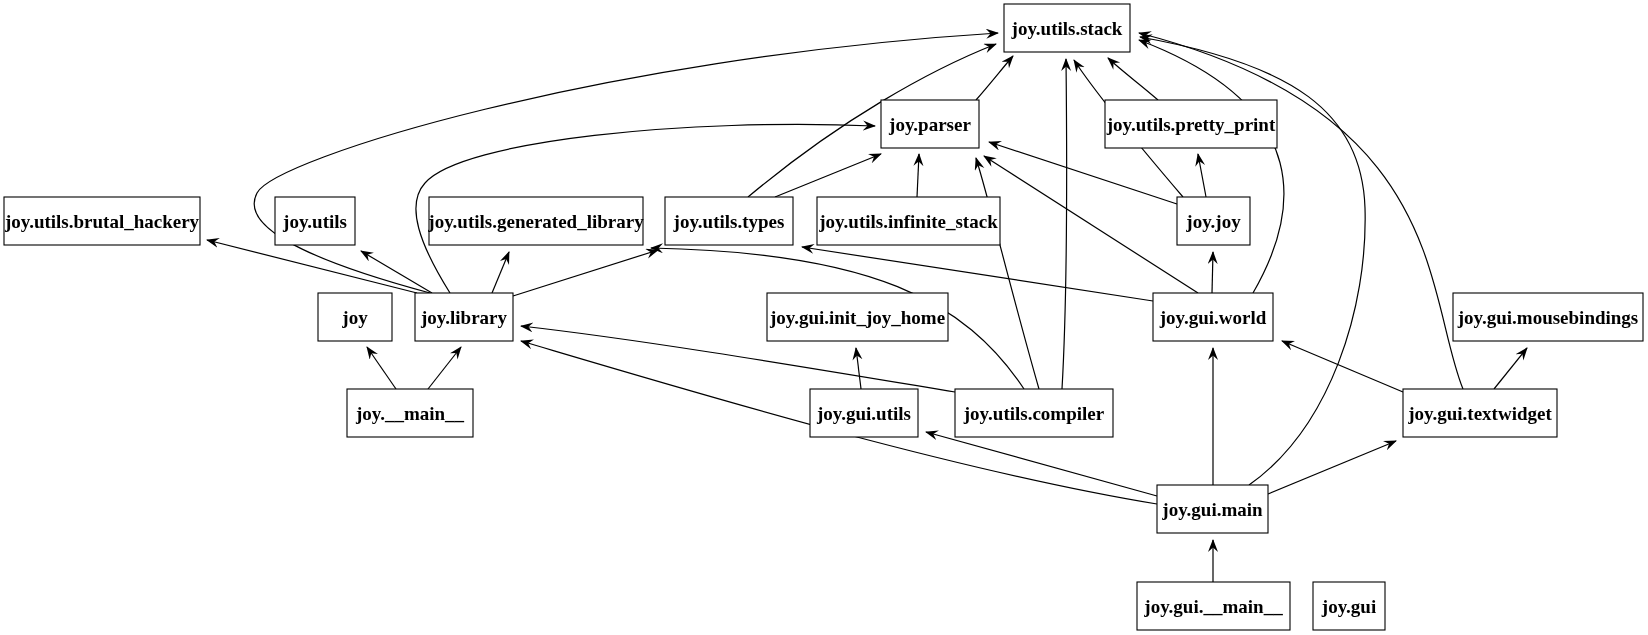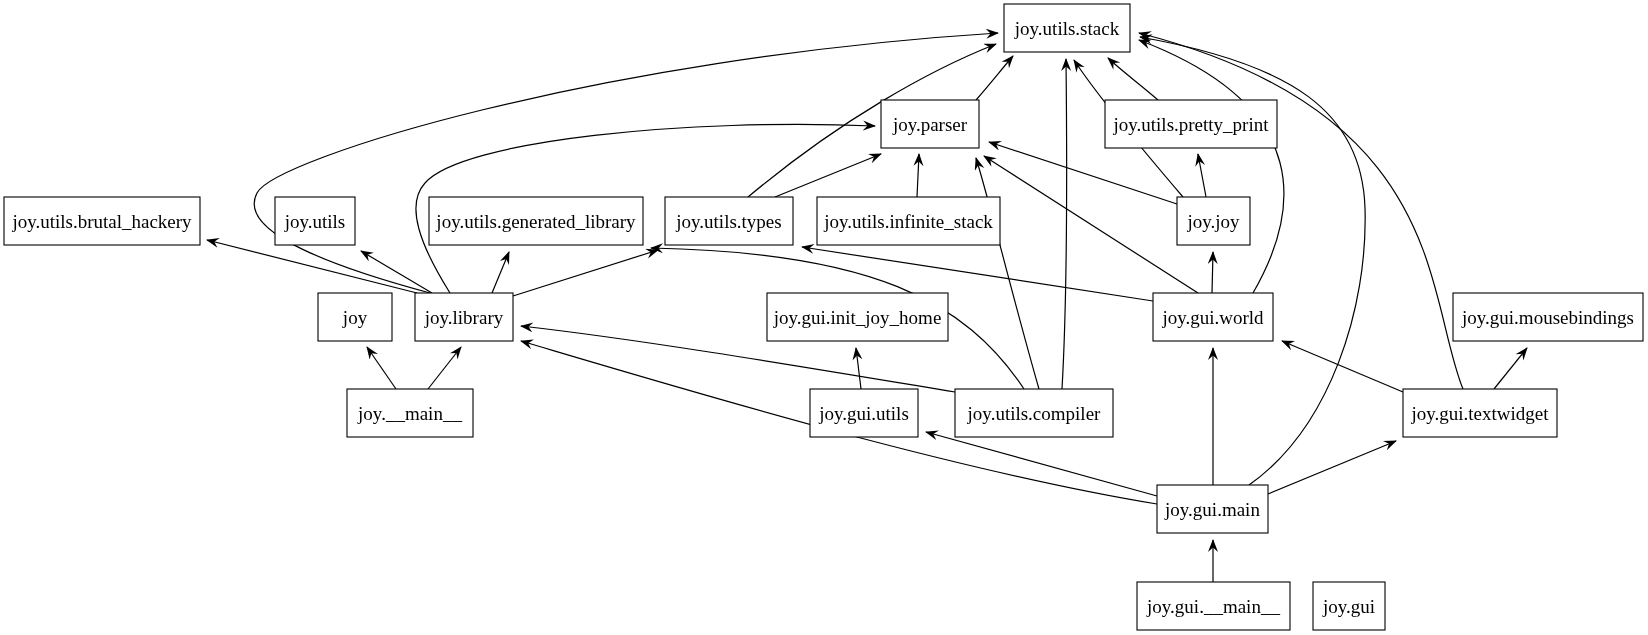--- a/index.html
+++ b/index.html
@@ -6,20 +6,21 @@
     margin: 0;
     padding: 0;
     background: #ffffff;
   }
   .graph-stage {
     position: relative;
     width: 1648px;
     height: 635px;
     background: #ffffff;
     overflow: hidden;
+    font-weight: bold;
   }
   svg text {
     font-family: "Liberation Serif", "DejaVu Serif", serif;
     font-size: 19px;
     fill: #000000;
   }
   svg .node-box {
     fill: #ffffff;
     stroke: #000000;
     stroke-width: 1.1;

